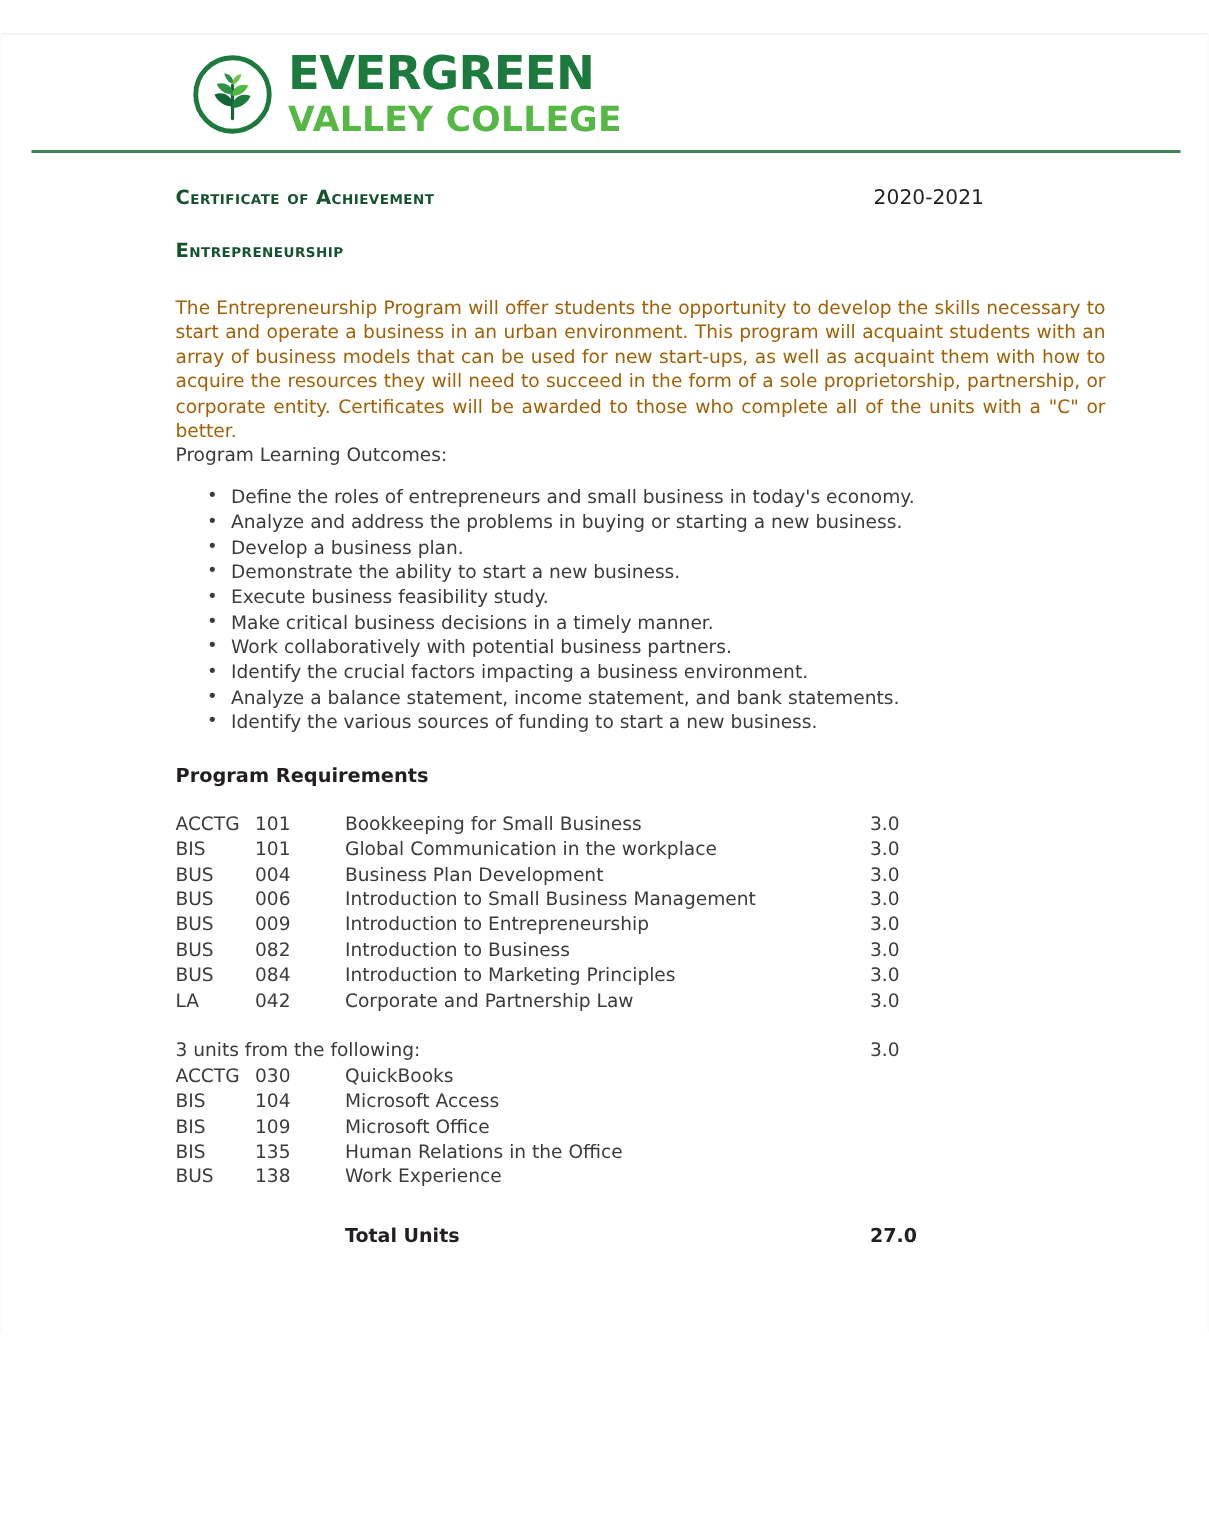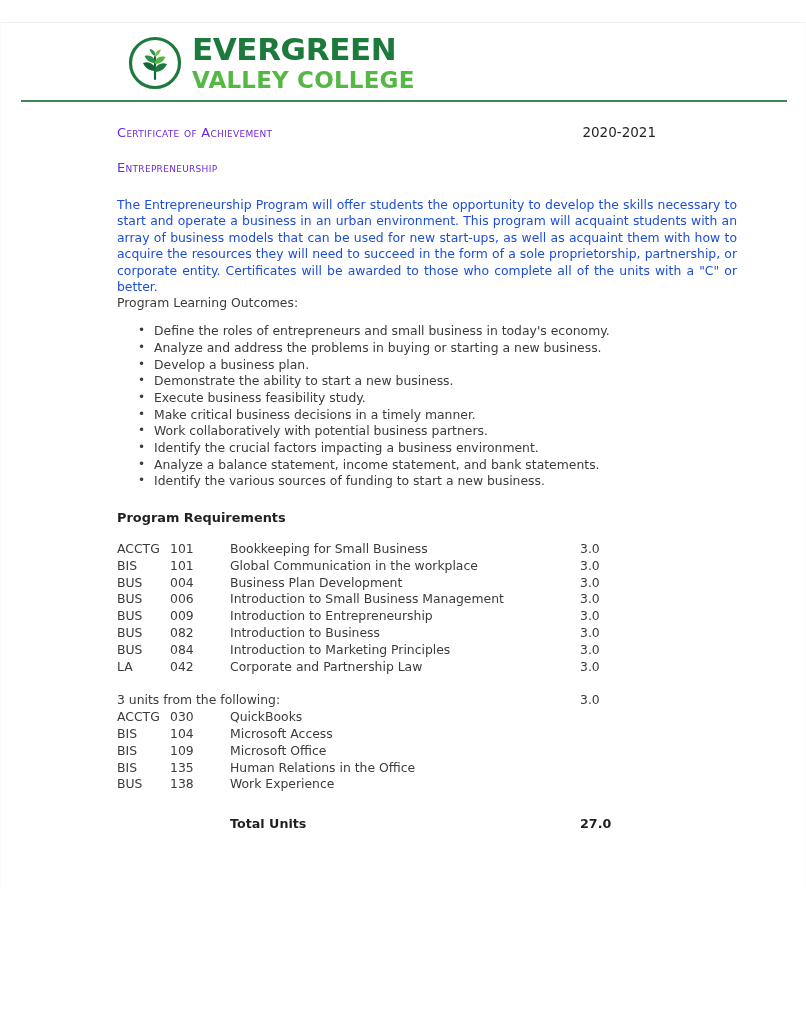--- a/index.html
+++ b/index.html
@@ -92,42 +92,42 @@
   }
 
   .title-row {
     display: flex;
     justify-content: space-between;
     align-items: baseline;
     margin-top: 4px;
   }
   .smallcaps {
     font-family: "DejaVu Sans", sans-serif;
-    font-weight: normal;
+    font-weight: bold;
     font-size: 13px;
     font-variant: small-caps;
     letter-spacing: 0.3px;
-    color: #6d28d9;
+    color: #14532d;
   }
   .year {
     font-family: "DejaVu Sans", sans-serif;
     font-weight: normal;
     font-size: 13.5px;
     color: #231f20;
     margin-right: 83px;
   }
   .program-name {
     margin-top: 20px;
   }
 
   .para {
     margin-top: 22px;
     font-size: 12.4px;
     line-height: 1.32;
-    color: #1d4ed8;
+    color: #a16207;
     text-align: justify;
     width: 620px;
   }
   .sub-label {
     font-size: 12.4px;
     color: #3b3b3b;
   }
 
   ul.outcomes {
     margin: 13px 0 0 0;

